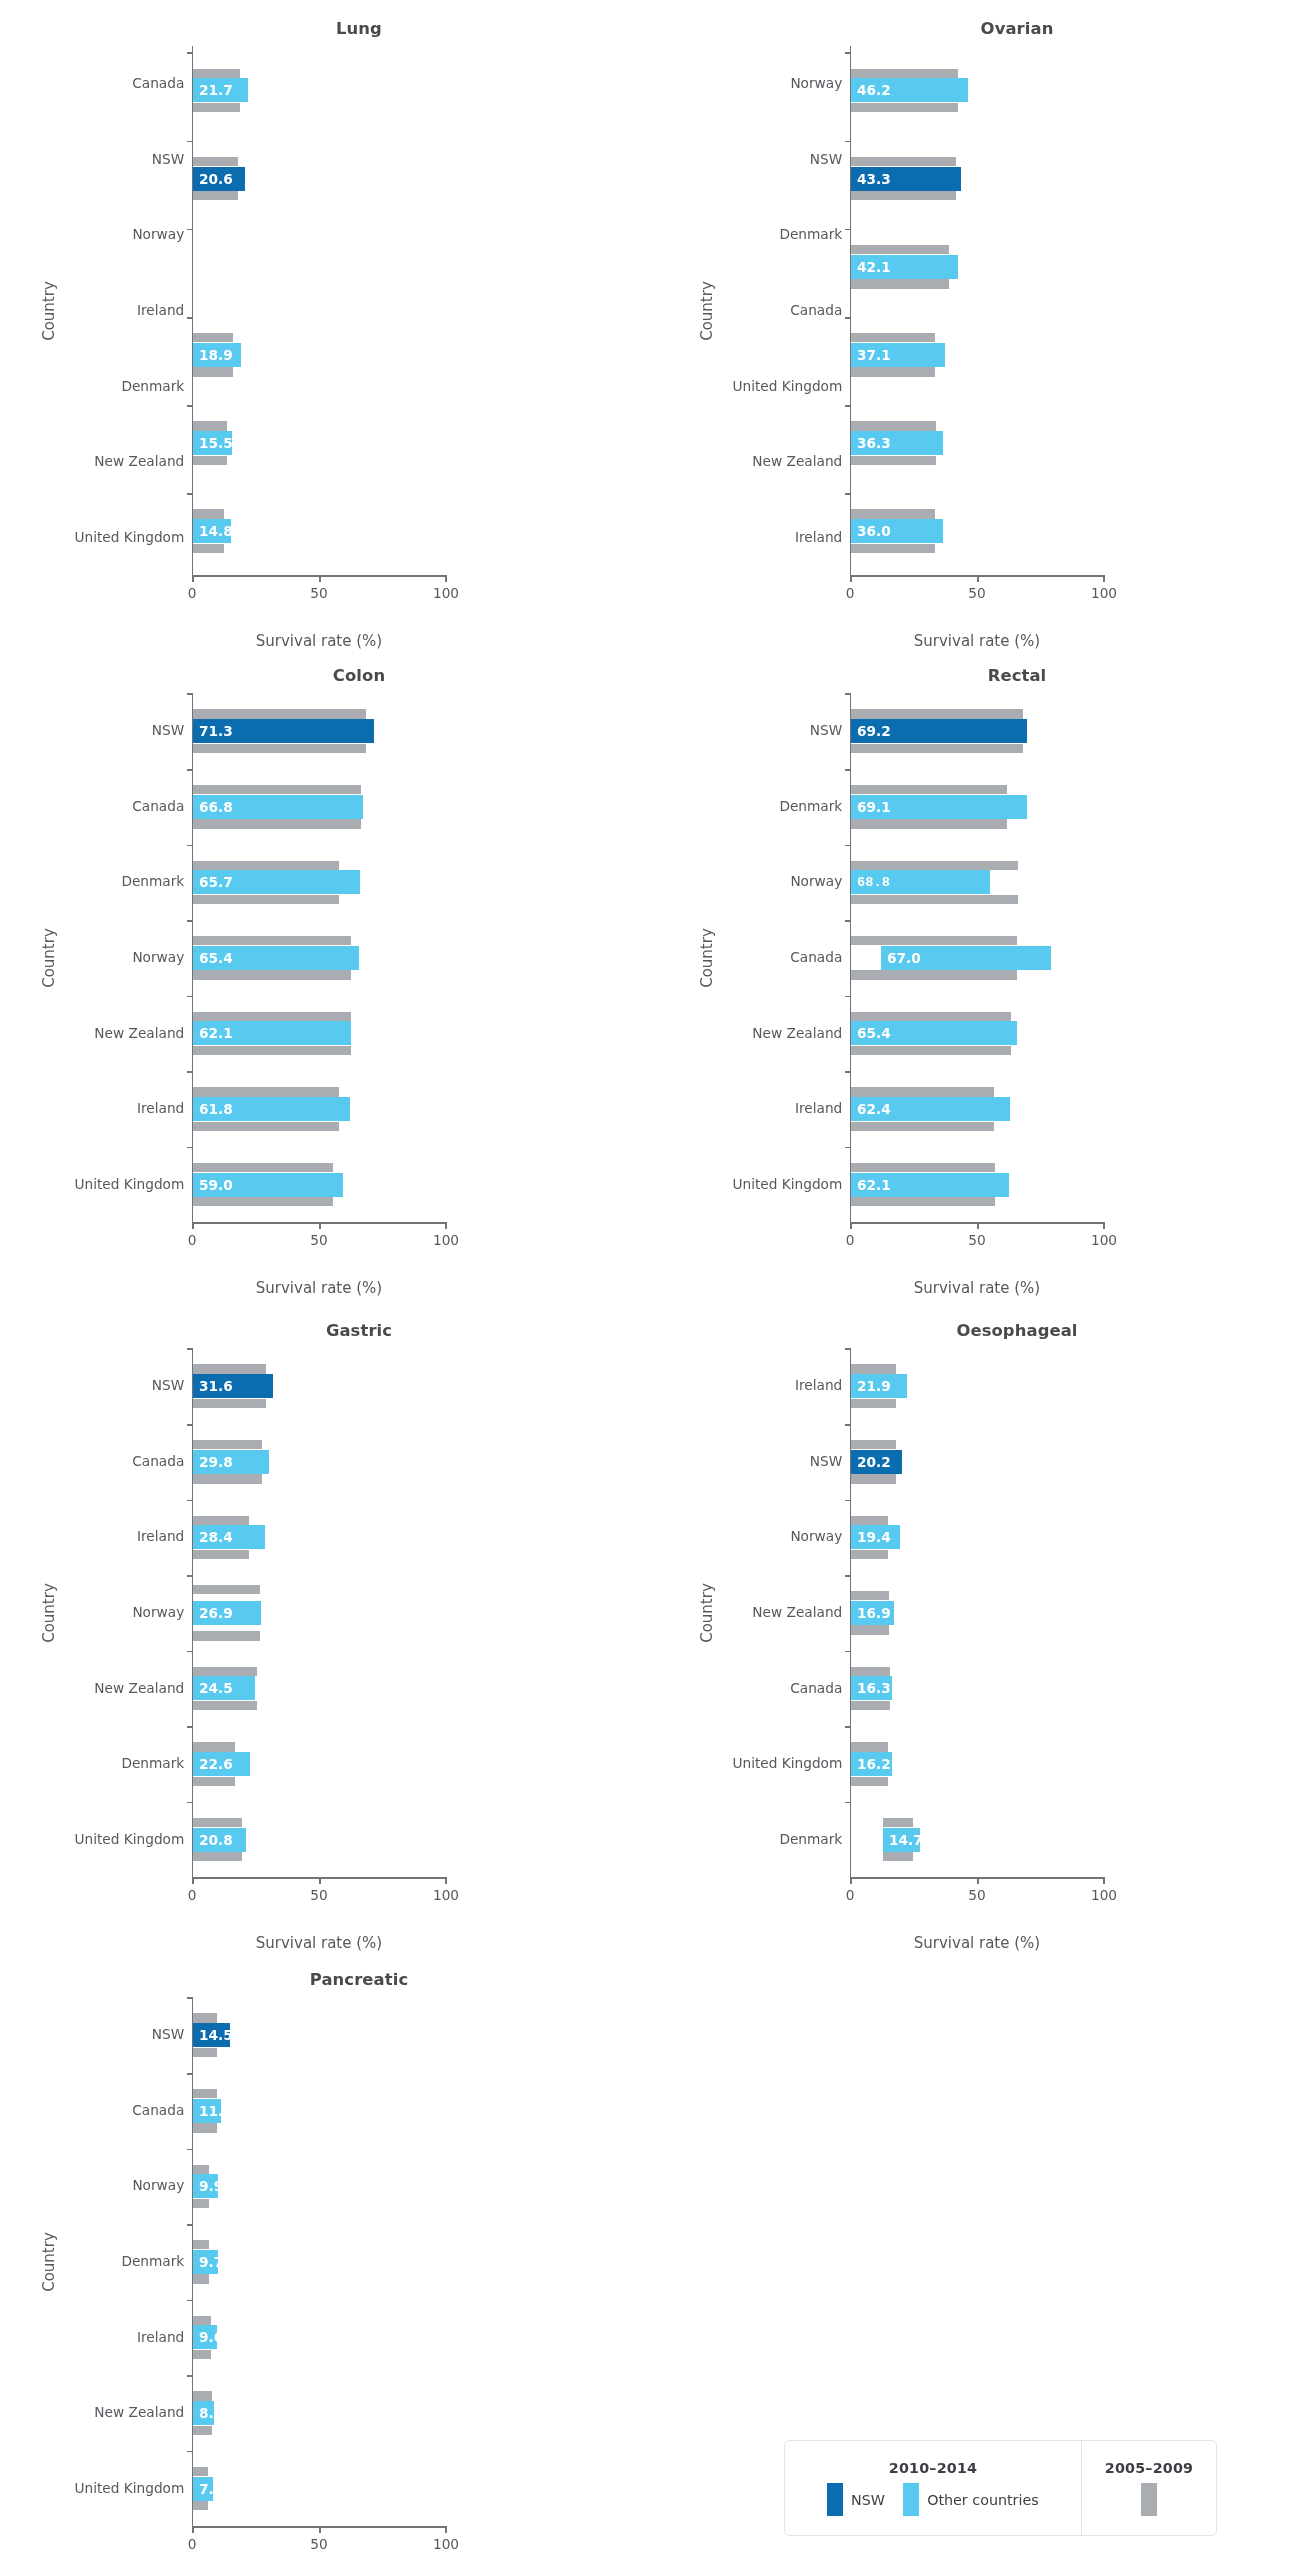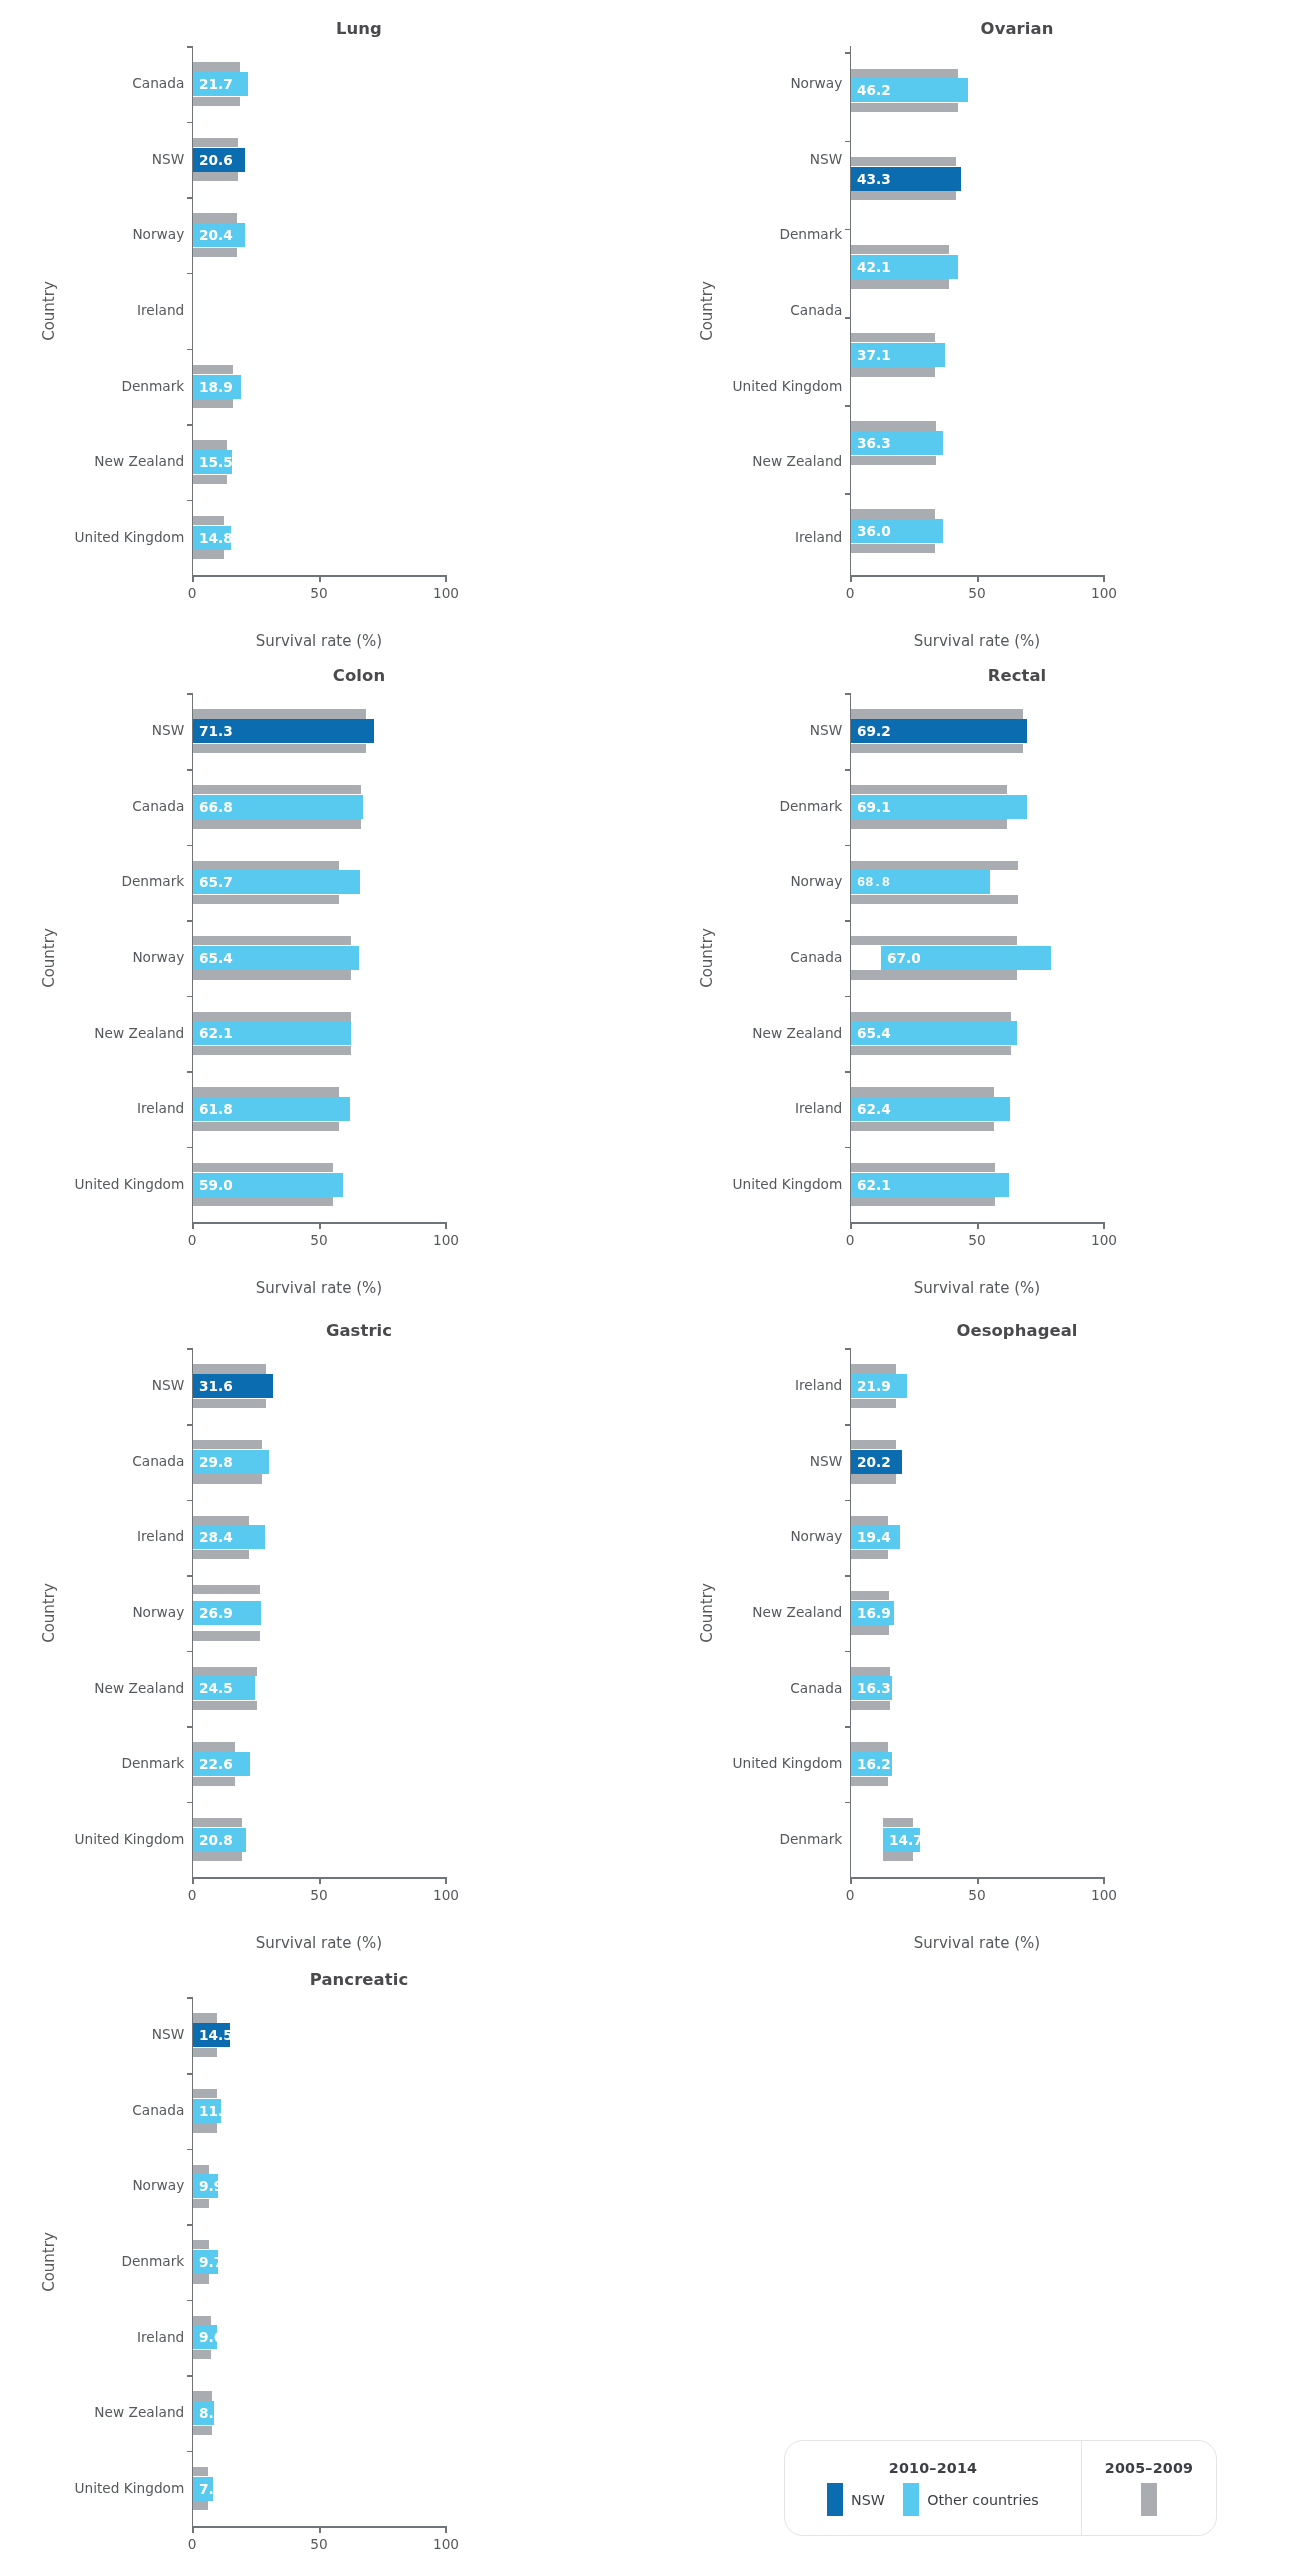--- a/index.html
+++ b/index.html
@@ -157,21 +157,21 @@
   }
 
   
   #legend {
     position: absolute;
     left: 784px;
     top: 2440px;
     width: 433px;
     height: 96px;
     border: 1.6px solid #e2e4e6;
-    border-radius: 19px;
+    border-radius: 6px;
     background: #ffffff;
     display: flex;
     align-items: stretch;
   }
   .legend-group {
     display: flex;
     flex-direction: column;
     align-items: center;
     justify-content: center;
     padding: 0 12px;
@@ -235,27 +235,20 @@
               </div>
               <div class="bar-grey" style="width: 47px;"></div>
             </div>
             <div class="slot" style="height: 76px;">
               <div class="bar-grey" style="width: 45px;"></div>
               <div class="bar-main c-nsw" style="width: 52px;">
                 <span class="bar-value">20.6</span>
               </div>
               <div class="bar-grey" style="width: 45px;"></div>
             </div>
-            <div class="slot" style="height: 76px;">
-              <div class="bar-grey" style="width: 44px;"></div>
-              <div class="bar-main c-other" style="width: 52px;">
-                <span class="bar-value">20.4</span>
-              </div>
-              <div class="bar-grey" style="width: 44px;"></div>
-            </div>
             <div class="slot" style="height: 76px; gap: 44px;">
               <div class="bar-grey" style="width: 42px;"></div>
               <div class="bar-main c-other" style="width: 50px;">
                 <span class="bar-value">19.8</span>
               </div>
               <div class="bar-grey" style="width: 42px;"></div>
             </div>
             <div class="slot" style="height: 76px;">
               <div class="bar-grey" style="width: 40px;"></div>
               <div class="bar-main c-other" style="width: 48px;">

